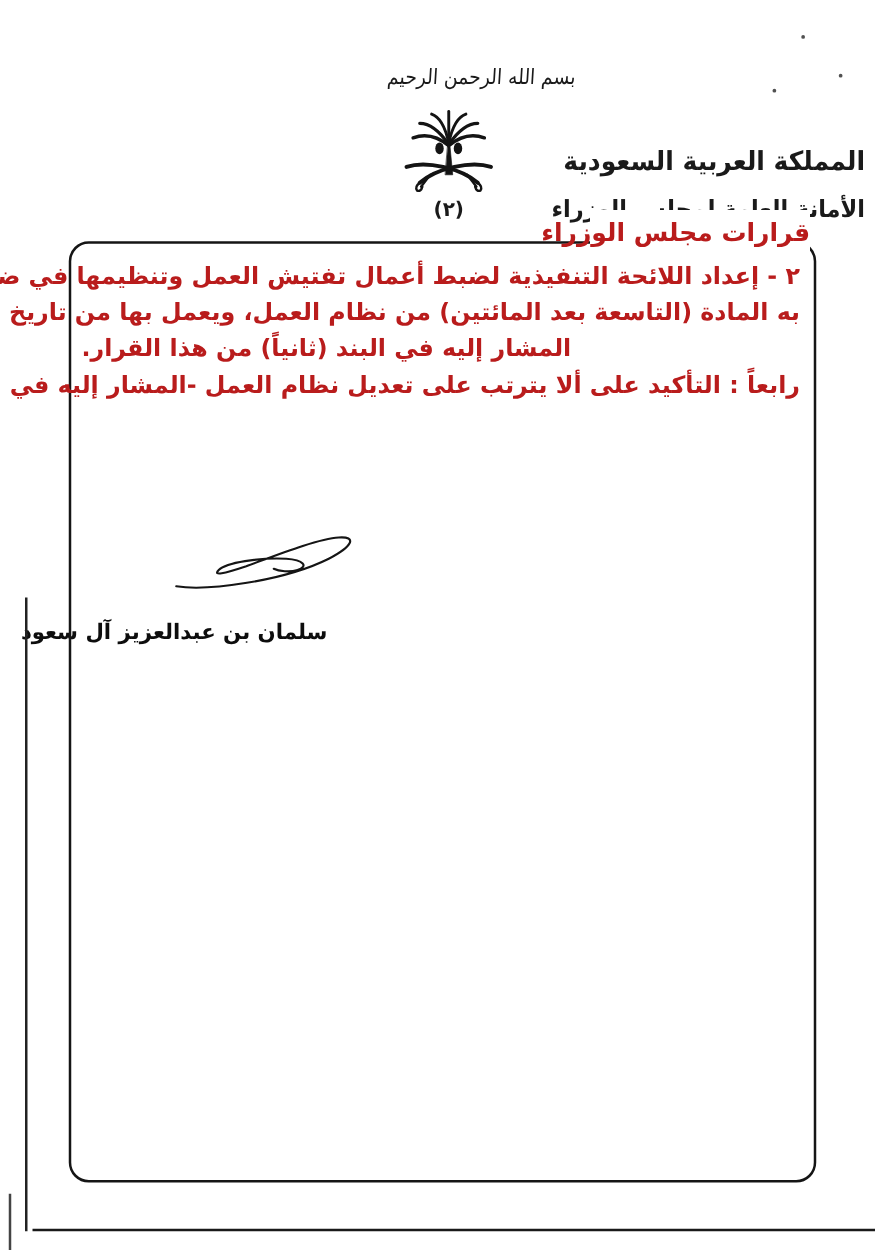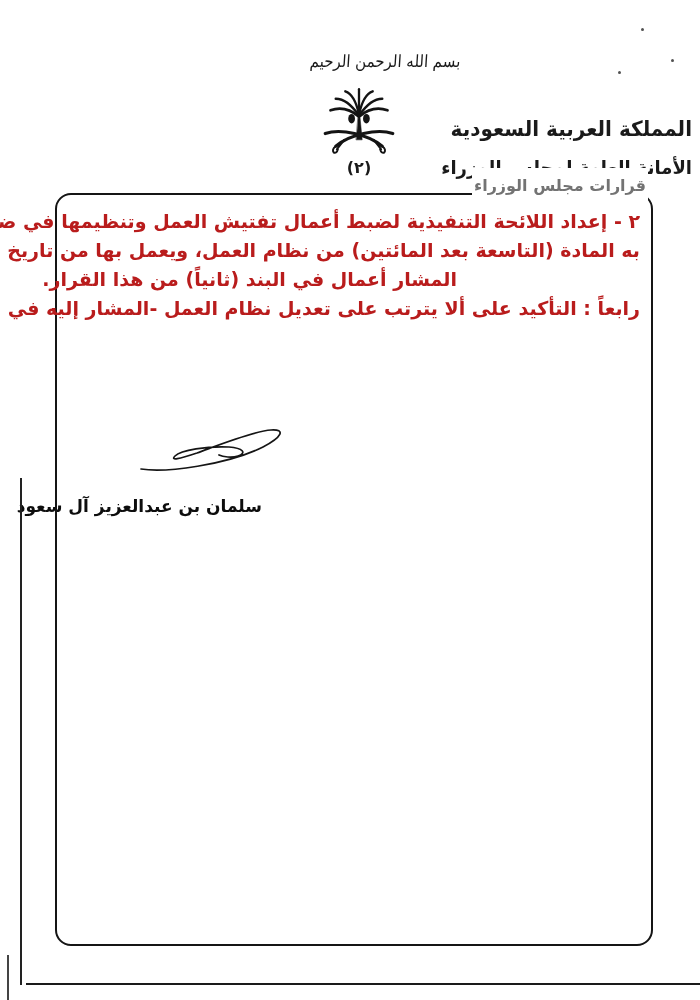--- a/index.html
+++ b/index.html
@@ -19,22 +19,22 @@
   .emblem{left:320px;top:86px;width:78px;height:76px;}
   .page-number{
     left:320px;top:158px;width:78px;text-align:center;
     font-size:16px;font-weight:bold;color:#1a1a1a;
   }
   .letterhead{right:8px;top:82px;width:225px;text-align:center;color:#1a1a1a;margin-top:28px;}
   .lh-kingdom{font-size:20px;font-weight:bold;line-height:38px;white-space:nowrap;transform:scaleY(1.05);}
   .lh-secretariat{font-size:18px;font-weight:bold;line-height:40px;white-space:nowrap;transform:scaleY(1.05);}
   .section-title{
     left:472px;top:168px;width:176px;height:36px;background:#ffffff;
-    font-size:16px;font-weight:bold;text-align:center;line-height:36px;
-    white-space:nowrap;z-index:3;color:#737373;
+    font-size:20px;font-weight:bold;text-align:center;line-height:36px;
+    white-space:nowrap;z-index:3;color:#b91c1c;
   }
   
   .decree-box{
     left:55px;top:193px;width:598px;height:753px;
     border:2px solid #151515;border-radius:16px;z-index:1;
     box-sizing:border-box;
   }
   .body-text{
     left:73px;top:207px;width:567px;z-index:2;
     font-size:19px;font-weight:bold;color:#b91c1c;
@@ -102,21 +102,21 @@
     <div class="lh-secretariat">الأمانة العامة لمجلس الوزراء</div>
   </div>
 
   <div class="abs decree-box"></div>
 
   <div class="abs section-title">قرارات مجلس الوزراء</div>
 
   <div class="abs body-text">
     <div class="bline">٢ - إعداد اللائحة التنفيذية لضبط أعمال تفتيش العمل وتنظيمها في ضوء ما قضت</div>
     <div class="bline">به المادة (التاسعة بعد المائتين) من نظام العمل، ويعمل بها من تاريخ النفاذ</div>
-    <div class="bline ind-l3">المشار أعمال في البند (ثانياً) من هذا القرار.</div>
+    <div class="bline ind-l3">المشار إليه في البند (ثانياً) من هذا القرار.</div>
     <div class="bline">رابعاً : التأكيد على ألا يترتب على تعديل نظام العمل -المشار إليه في البند (أولاً) من هذا</div>
   </div>
 
   <div class="abs signature">
     <svg viewBox="0 0 158 52" width="158" height="52" xmlns="http://www.w3.org/2000/svg">
       <path d="M6,43 C30,47 92,39 128,21 C147,11 151,3 136,4
                C119,5 84,19 62,27 C44,33 35,35 40,30
                C46,24 72,20 94,21 C108,22 112,27 103,30 C97,32 88,31 84,29" fill="none" stroke="#151515" stroke-width="1.7" stroke-linecap="round"></path>
     </svg>
   </div>

